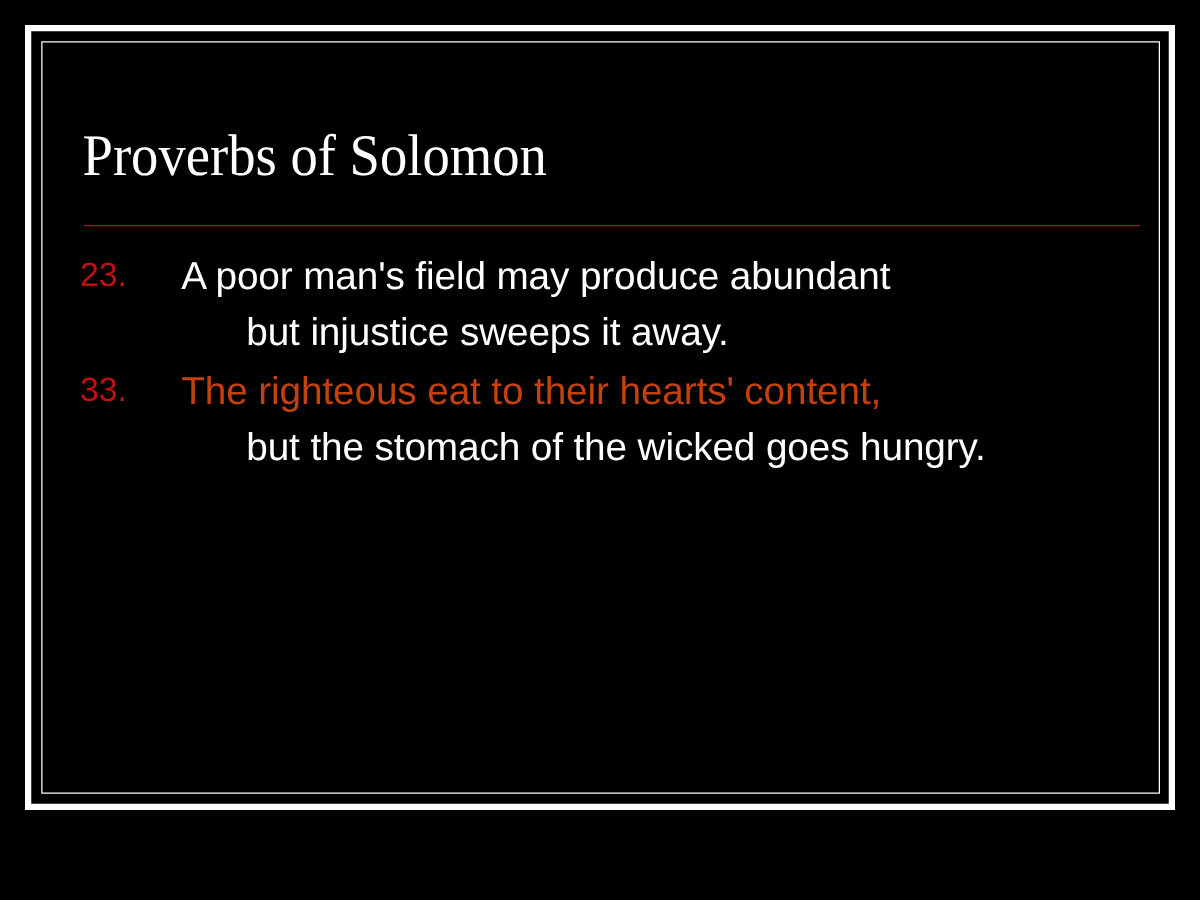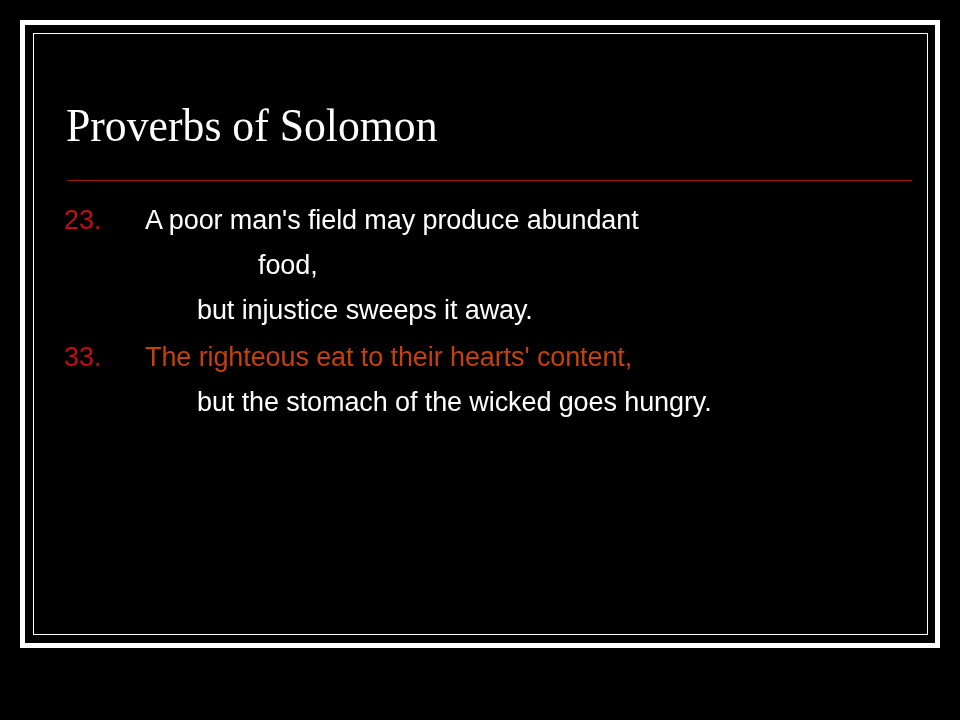--- a/index.html
+++ b/index.html
@@ -99,21 +99,21 @@
     white-space: nowrap;
   }
 
   .proverb-lines {
     margin-left: 85px;
   }
 
   .proverb-line {
     color: #ffffff;
     font-family: "Liberation Sans", sans-serif;
-    font-size: 27px;
+    font-size: 31px;
     line-height: 45px;
     white-space: nowrap;
     letter-spacing: -0.1px;
   }
 
   
   .indent-0 { padding-left: 0px; }
   .indent-1 { padding-left: 52px; }
   .indent-2 { padding-left: 113px; }
 </style>
@@ -127,21 +127,20 @@
 
   <h1 id="title" style="color: rgb(255, 255, 255);">Proverbs of Solomon</h1>
 
   <div id="title-rule" style="background: rgb(158, 27, 19);"></div>
 
   <div id="proverb-list">
       <div class="proverb-item">
         <div class="proverb-number" style="color: rgb(191, 16, 21);">23.</div>
         <div class="proverb-lines">
           <div class="proverb-line indent-0" style="color: rgb(255, 255, 255);">A poor man's field may produce abundant</div>
-          <div class="proverb-line indent-2" style="color: rgb(255, 255, 255);">food,</div>
           <div class="proverb-line indent-1" style="color: rgb(255, 255, 255);">but injustice sweeps it away.</div>
         </div>
       </div>
       <div class="proverb-item">
         <div class="proverb-number" style="color: rgb(191, 16, 21);">33.</div>
         <div class="proverb-lines">
           <div class="proverb-line indent-0" style="color: #c2410c;">The righteous eat to their hearts' content,</div>
           <div class="proverb-line indent-1" style="color: rgb(255, 255, 255);">but the stomach of the wicked goes hungry.</div>
         </div>
       </div>

